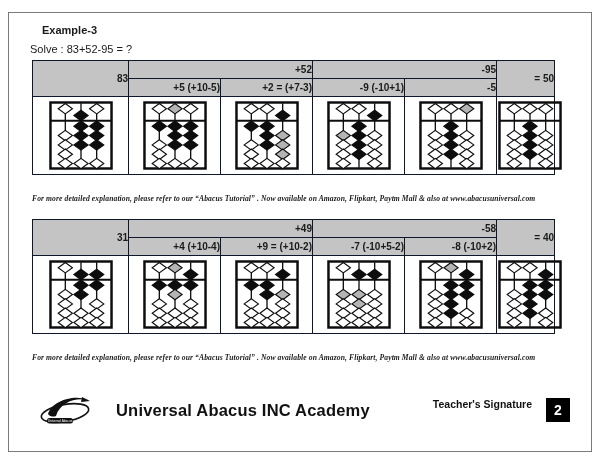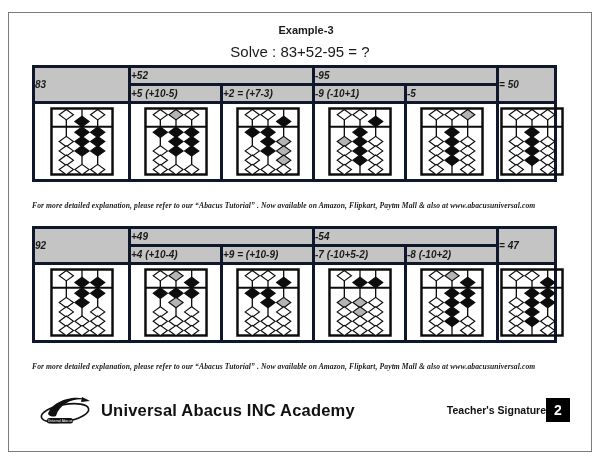--- a/index.html
+++ b/index.html
@@ -1,32 +1,32 @@
 <!DOCTYPE html>
 <html style="--header-bg: #c4c4c4;"><head>
 <meta charset="utf-8">
 <style>
   * { margin:0; padding:0; box-sizing:border-box; }
   html,body { width:600px; height:464px; background:#fff; font-family:"Liberation Sans", sans-serif; color:#1a1a1a; overflow:hidden; }
   .sheet { position:relative; width:600px; height:464px; background:#fff; }
   .frame { position:absolute; left:8px; top:12px; right:8px; bottom:12px; border:1px solid #7a7a7a; pointer-events:none; }
   .content { position:absolute; left:30px; top:24px; width:540px; }
-  .ex-title { font-size:11px; font-weight:bold; margin-left:12px; margin-bottom:7px;text-align:center; }
-  .solve { font-size:15px; margin-bottom:5px;text-align:center; }
+  .ex-title { font-size:11px; font-weight:bold; margin-left:12px; margin-bottom:7px; }
+  .solve { font-size:11px; margin-bottom:5px; }
   table.steps { border-collapse:collapse; margin-left:2px; table-layout:fixed; width:522px; }
-  table.steps td { border:3px solid #0f172a; text-align:left; vertical-align:middle;font-style:italic; }
+  table.steps td { border:1px solid #0f172a; text-align:right; vertical-align:middle; }
   td.hd { background:var(--header-bg); font-size:10px; font-weight:bold; height:18px; padding:1px 0; }
   td.ab { height:78px; background:#fff; padding:1px 0; }
   .note { font-family:"Liberation Serif", serif; font-style:italic; font-weight:bold; font-size:7.6px; margin:19px 0 0 2px; letter-spacing:0.1px; }
   .ex-block { margin-bottom:14px; }
   .ex-block + .ex-block { margin-top:16px; }
   .footer-bar { position:absolute; left:38px; right:30px; top:390px; height:40px; display:flex; align-items:center; }
-  .brand { display:flex; align-items:center; gap:5px; }
+  .brand { display:flex; align-items:center; gap:20px; }
   .academy { font-size:16.5px; font-weight:bold; letter-spacing:0.2px; color:#111; }
-  .sig-area { margin-left:auto; display:flex; align-items:center; }
+  .sig-area { margin-left:auto; display:flex; align-items:flex-start; gap:14px; }
   .sig { font-size:10.5px; font-weight:bold; color:#111; }
   .page-badge { width:24px; height:24px; background:#000; color:#fff; font-size:14px; font-weight:bold; display:flex; align-items:center; justify-content:center; }
   svg.abacus { display:block; margin:0 auto; }
 </style>
 </head>
 <body>
 
 <div class="sheet">
   <div class="frame"></div>
 
@@ -213,28 +213,28 @@
         <colgroup>
             <col style="width:96px">
             <col style="width:92px">
             <col style="width:92px">
             <col style="width:92px">
             <col style="width:92px">
             <col style="width:58px">
           </colgroup>
         <tbody>
           <tr>
-            <td class="hd" rowspan="2">92</td>
+            <td class="hd" rowspan="2">31</td>
             <td class="hd" colspan="2">+49</td>
-            <td class="hd" colspan="2">-54</td>
-            <td class="hd" rowspan="2">= 47</td>
+            <td class="hd" colspan="2">-58</td>
+            <td class="hd" rowspan="2">= 40</td>
           </tr>
           <tr>
             <td class="hd">+4 (+10-4)</td>
-            <td class="hd">+9 = (+10-9)</td>
+            <td class="hd">+9 = (+10-2)</td>
             <td class="hd">-7 (-10+5-2)</td>
             <td class="hd">-8 (-10+2)</td>
           </tr>
           <tr>
             <td class="ab">
                 <svg class="abacus" viewBox="0 0 80 86" width="66" height="71">
                   <rect x="3" y="3" width="74" height="80" fill="none" stroke="#0d0d0d" stroke-width="3"></rect>
                   <line x1="21" y1="4" x2="21" y2="82" stroke="#0d0d0d" stroke-width="1.6"></line>
                   <line x1="40" y1="4" x2="40" y2="82" stroke="#0d0d0d" stroke-width="1.6"></line>
                   <line x1="59" y1="4" x2="59" y2="82" stroke="#0d0d0d" stroke-width="1.6"></line>

